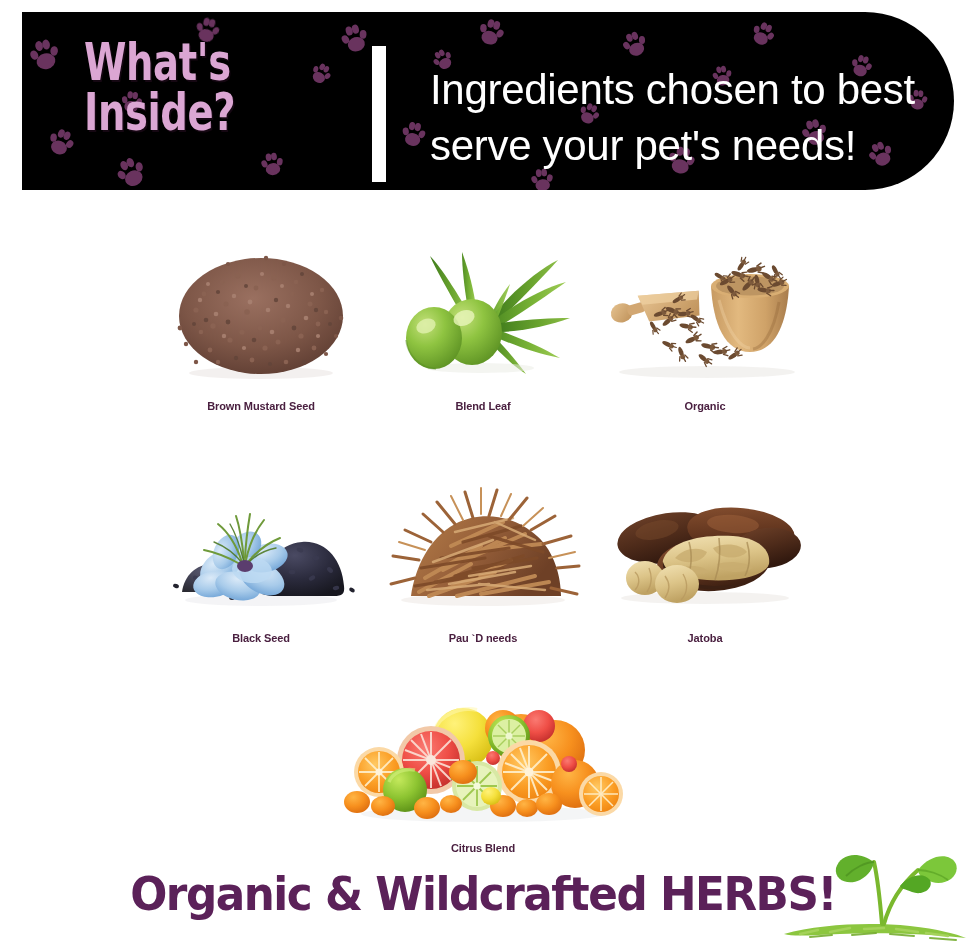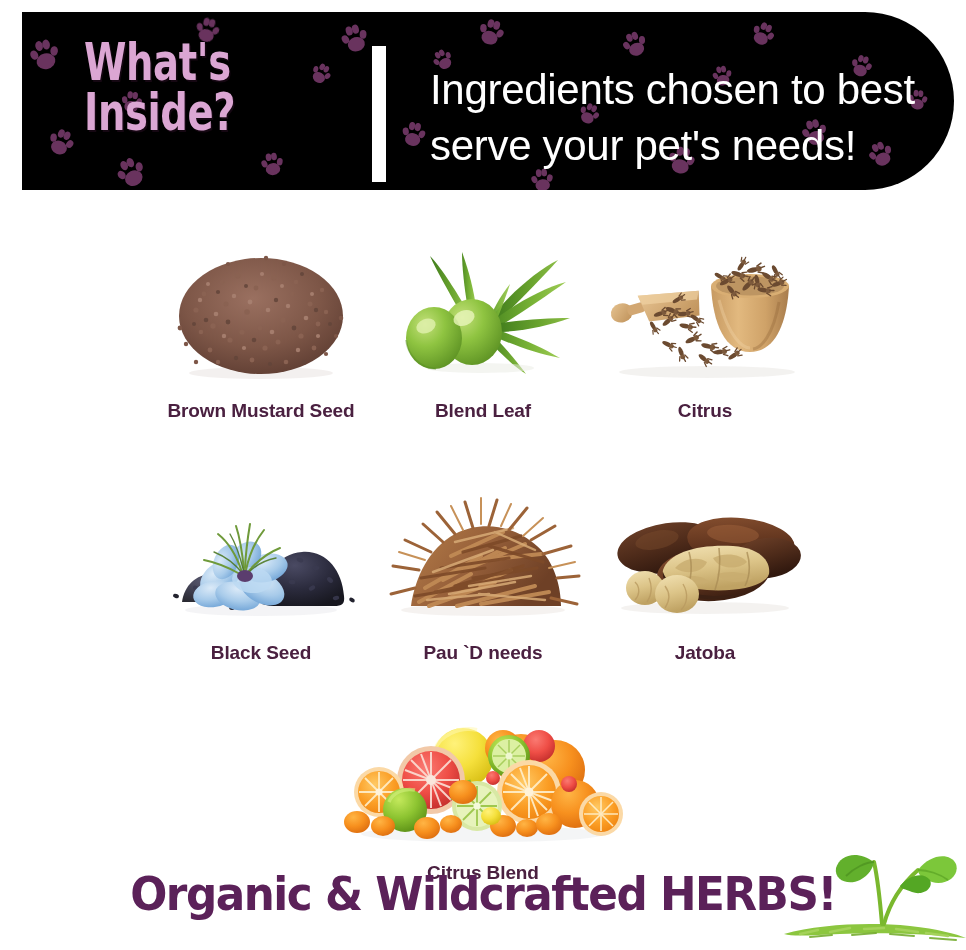--- a/index.html
+++ b/index.html
@@ -99,21 +99,21 @@
     width: 200px;
     height: 148px;
     display: flex;
     align-items: flex-end;
     justify-content: center;
   }
   .cell-art svg { display: block; }
   .cell-label {
     margin-top: 16px;
     color: #4a2040;
-    font-size: 19px;
+    font-size: 11px;
     font-weight: bold;
     letter-spacing: -0.1px;
     text-align: center;
   }
   .row-2 { margin-top: 56px; }
   .row-3 { margin-top: 52px; }
   .row-3 .cell-art { width: 280px; height: 130px; }
 
   
   .footer {
@@ -468,21 +468,21 @@
                 </g>
               <g transform="translate(126,116) rotate(-34) scale(1.0)">
                   <use href="#clove"></use>
                 </g>
               <g transform="translate(60,104) rotate(26) scale(0.95)">
                   <use href="#clove"></use>
                 </g>
             </g>
           </svg>
         </div>
-        <div class="cell-label">Citrus</div>
+        <div class="cell-label">Organic</div>
       </div>
     </div>
 
     <div class="row row-2">
 
       <div class="cell">
         <div class="cell-art">
           <svg width="190" height="144" viewBox="0 0 190 144">
             <defs>
               <radialGradient id="seedHeap" cx="40%" cy="25%" r="80%">

